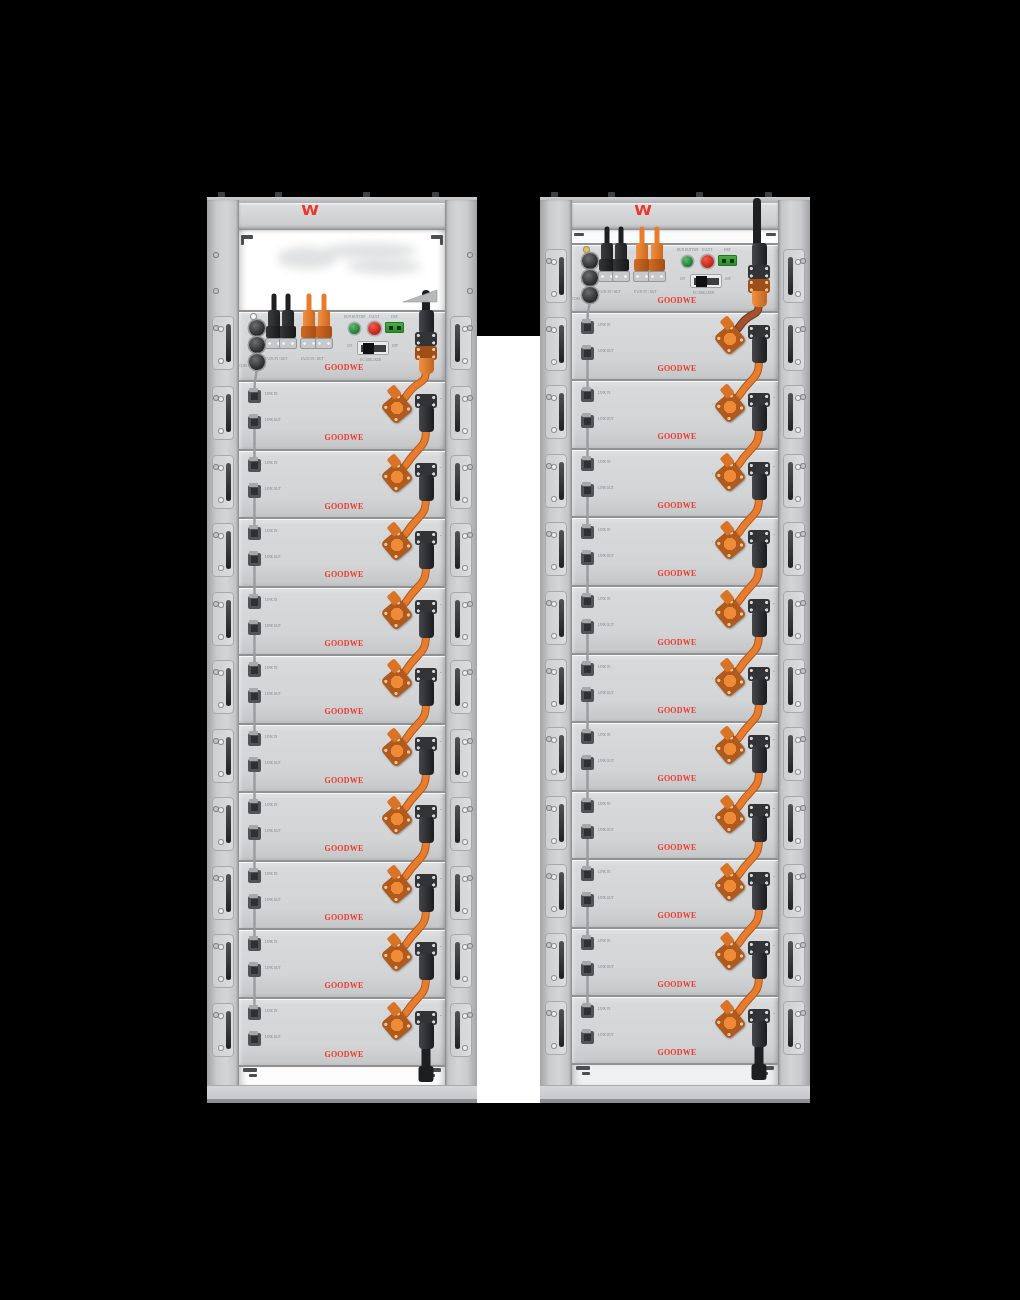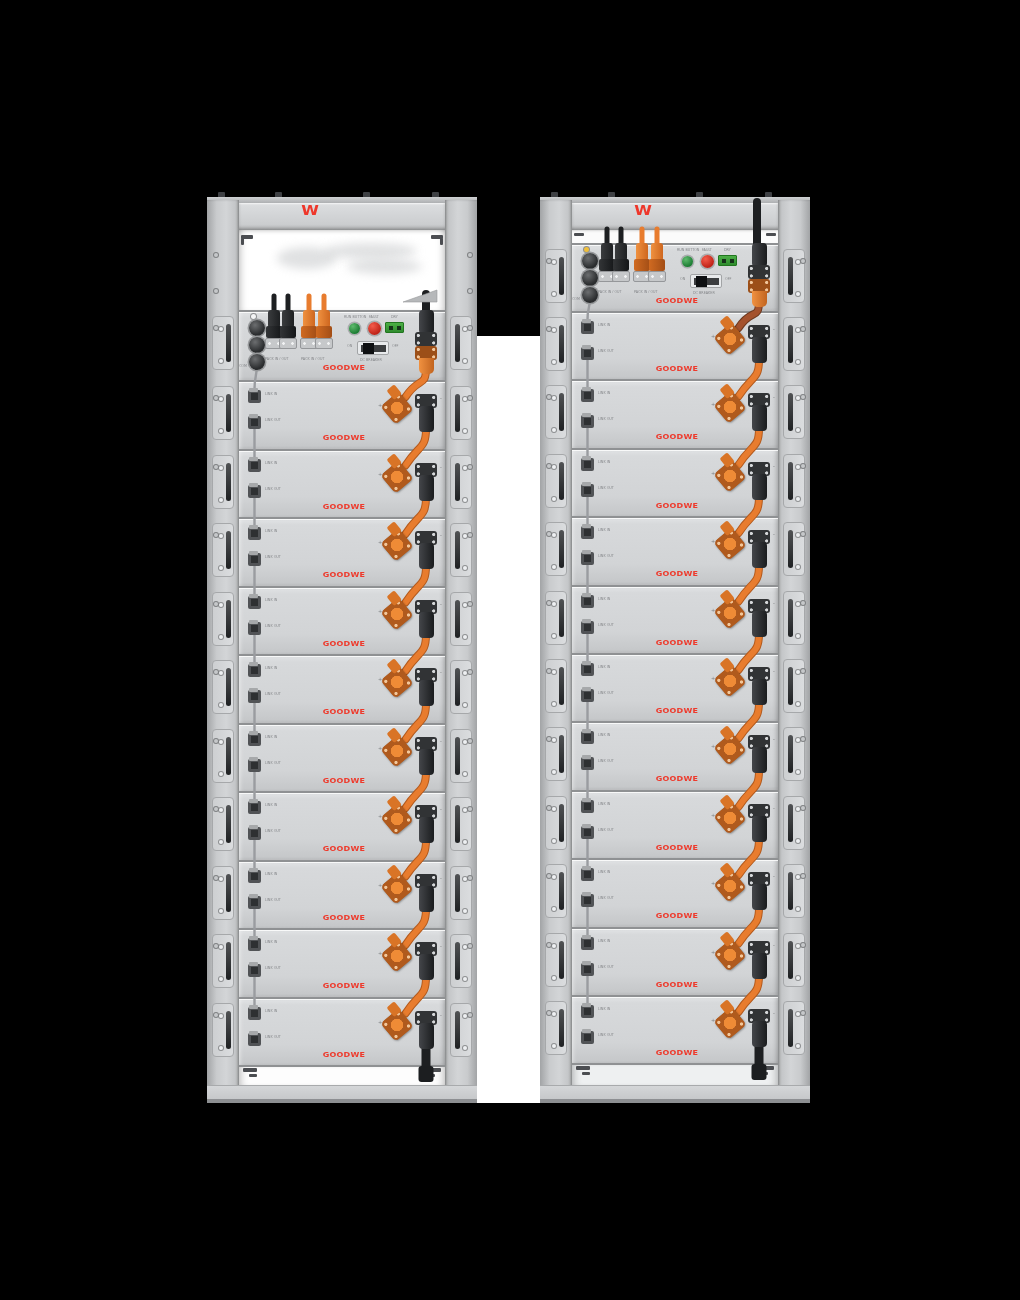--- a/index.html
+++ b/index.html
@@ -27,21 +27,21 @@
   .bay{left:32px;top:33px;width:206px;height:80px;background:#ffffff;
        box-shadow:inset 7px 0 9px -7px rgba(0,0,0,.35),inset -7px 0 9px -7px rgba(0,0,0,.35),inset 0 4px 5px -4px rgba(0,0,0,.25);}
   .strip{left:32px;top:33px;width:206px;height:13px;background:#fbfbfb;
          box-shadow:inset 0 2px 3px -2px rgba(0,0,0,.3);}
   .smudge{background:#c7c9cb;border-radius:50%;filter:blur(5px);opacity:.55;}
   .clip{background:#4b4d51;border-radius:1px;}
 
   
   .module{left:32px;width:206px;border-top:2px solid #8f9193;
           background:linear-gradient(180deg,#e1e3e5 0%,#d7d9db 9%,#d2d4d6 68%,#c6c8ca 95%,#babcbe 100%);
-          box-shadow:inset 0 1px 0 rgba(255,255,255,.8),inset 3px 0 4px -2px rgba(255,255,255,.55),inset -4px 0 5px -3px rgba(0,0,0,.28);}
+          box-shadow:inset 0 1px 0 rgba(255,255,255,.8),inset 3px 0 4px -2px rgba(255,255,255,.55),inset -4px 0 5px -3px rgba(0,0,0,.28);font-family:Liberation Serif, serif;}
   .gaprow{left:32px;width:206px;border-top:2px solid #8f9193;
           box-shadow:inset 8px 0 9px -7px rgba(0,0,0,.3),inset -8px 0 9px -7px rgba(0,0,0,.3);}
   .base{left:0;top:888px;width:270px;height:18px;border-top:1px solid #a8aaac;
         background:linear-gradient(180deg,#d4d6d8,#c2c4c6);}
   .basestrip{left:0;top:902px;width:270px;height:4px;background:#8d8f92;}
 
   
   .hpanel{width:22px;height:54px;background:linear-gradient(90deg,#cdcfd1,#dbdddf);
           border:1px solid #a6a8aa;border-radius:4px;}
   .hbar{width:5px;height:38px;top:7px;background:linear-gradient(180deg,#505254,#1f2123);border-radius:2.5px;}

